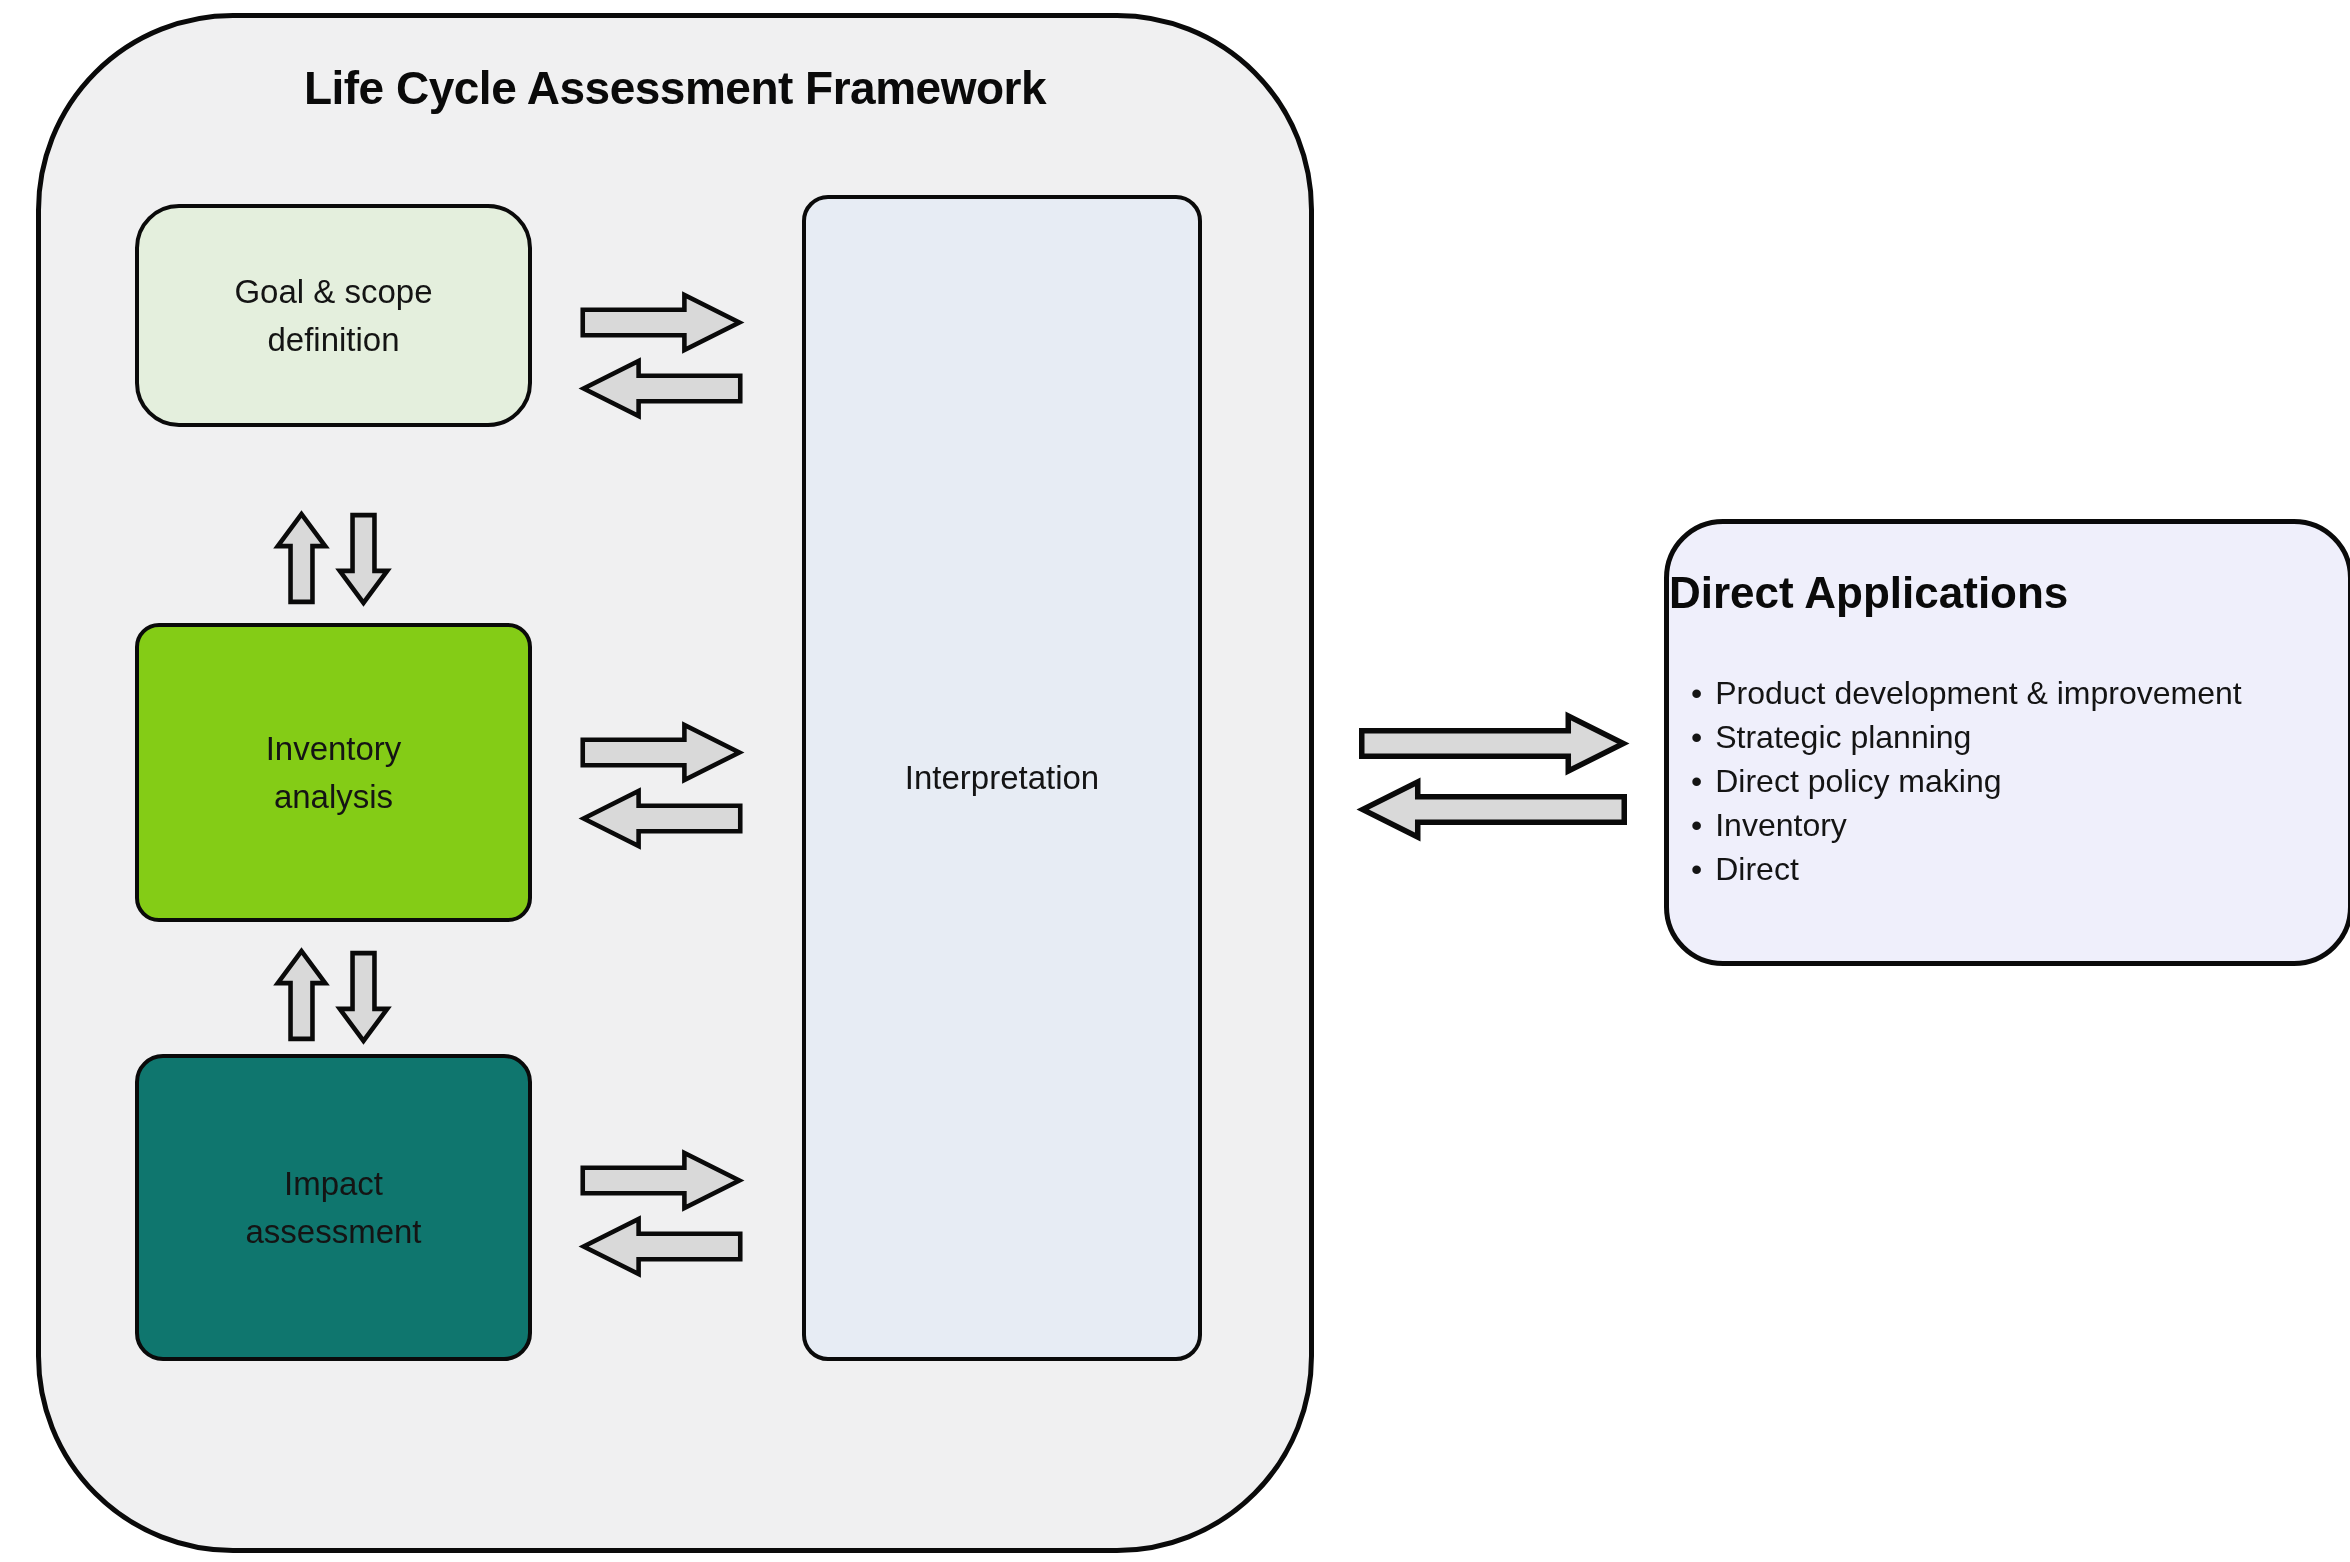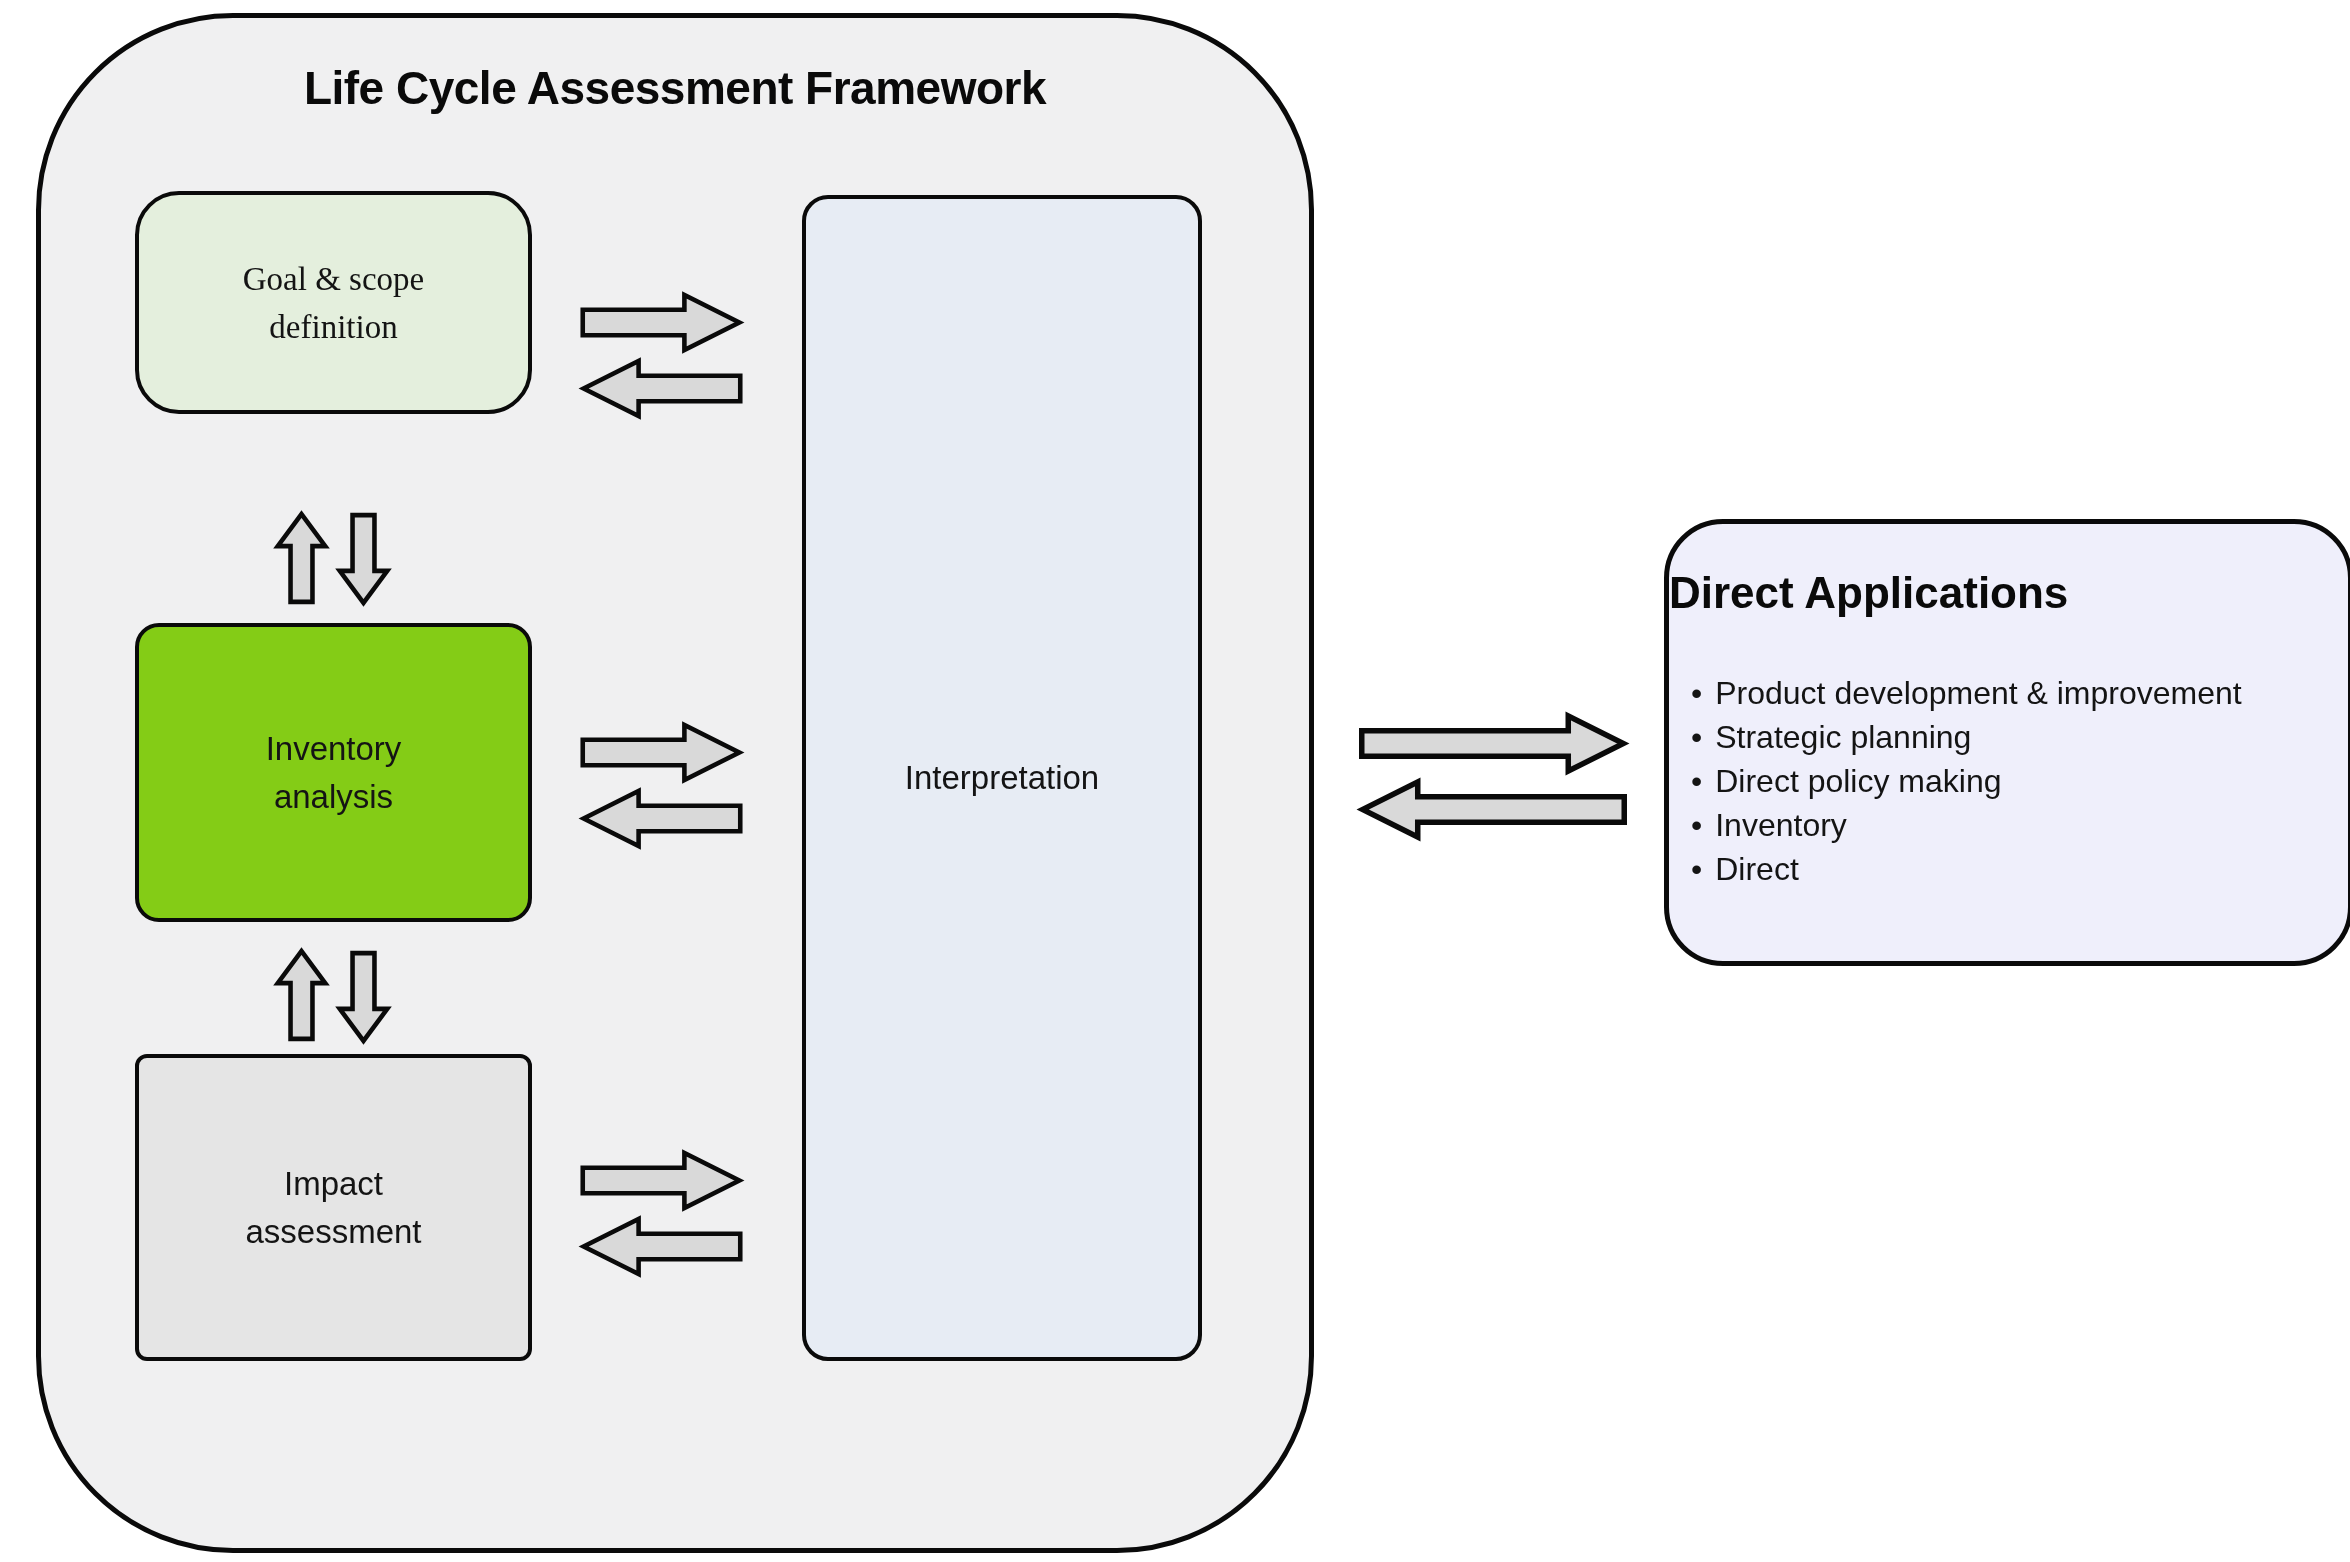--- a/index.html
+++ b/index.html
@@ -15,23 +15,23 @@
     position:absolute;left:20px;top:61px;width:1278px;text-align:center;
     font-size:46px;font-weight:bold;color:#0a0a0a;letter-spacing:-0.5px;
   }
 
   
   .box{
     position:absolute;box-sizing:border-box;border:4.6px solid #0a0a0a;
     display:flex;align-items:center;justify-content:center;text-align:center;
     font-size:33px;line-height:48px;white-space:pre-line;
   }
-  .box-goal{left:119px;top:191px;width:397px;height:223px;background:#e4efdd;border-radius:44px;font-family:Liberation Serif, serif;}
+  .box-goal{left:119px;top:204px;width:397px;height:223px;background:#e4efdd;border-radius:44px;}
   .box-inventory{left:119px;top:623px;width:397px;height:299px;background:#84cc16;border-radius:24px;}
-  .box-impact{left:119px;top:1054px;width:397px;height:307px;background:#e5e5e5;border-radius:12px;}
+  .box-impact{left:119px;top:1054px;width:397px;height:307px;background:#0f766e;border-radius:28px;}
   .box-interpretation{left:786px;top:195px;width:400px;height:1166px;background:#e7ecf4;border-radius:26px;}
 
   
   .direct{
     position:absolute;left:1648px;top:519px;width:689px;height:447px;box-sizing:border-box;
     background:#efeffb;border:5.5px solid #0a0a0a;border-radius:59px;
   }
   .direct-title{
     margin-top:44px;text-align:left;font-size:44px;font-weight:bold;color:#0a0a0a;
   }

